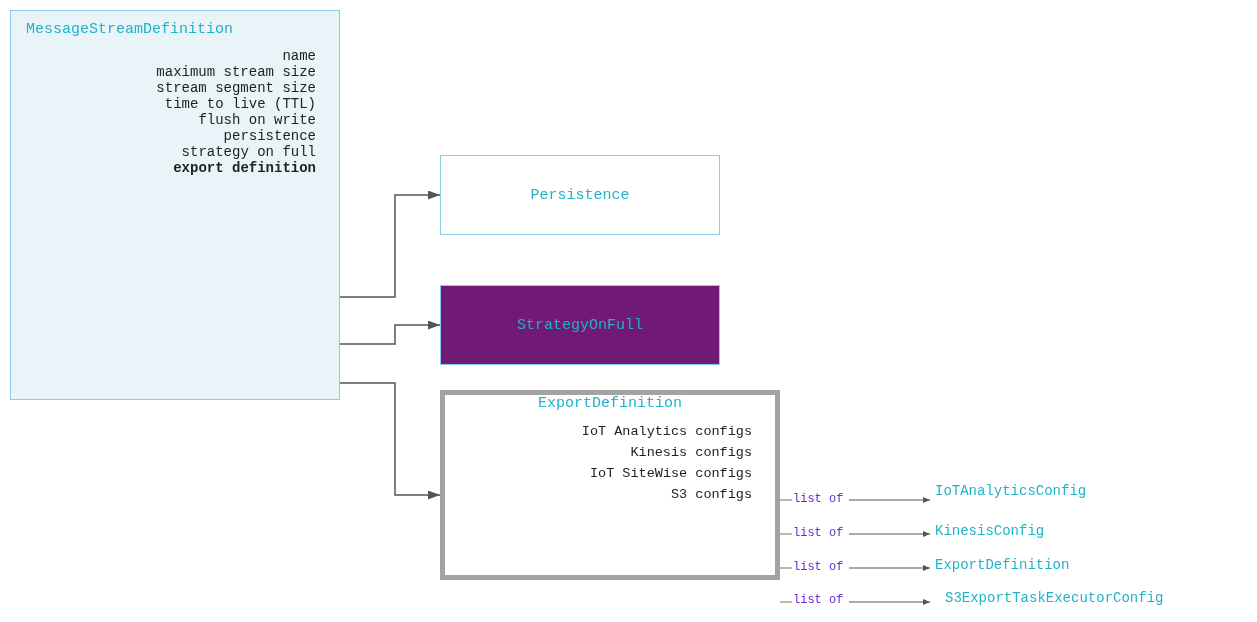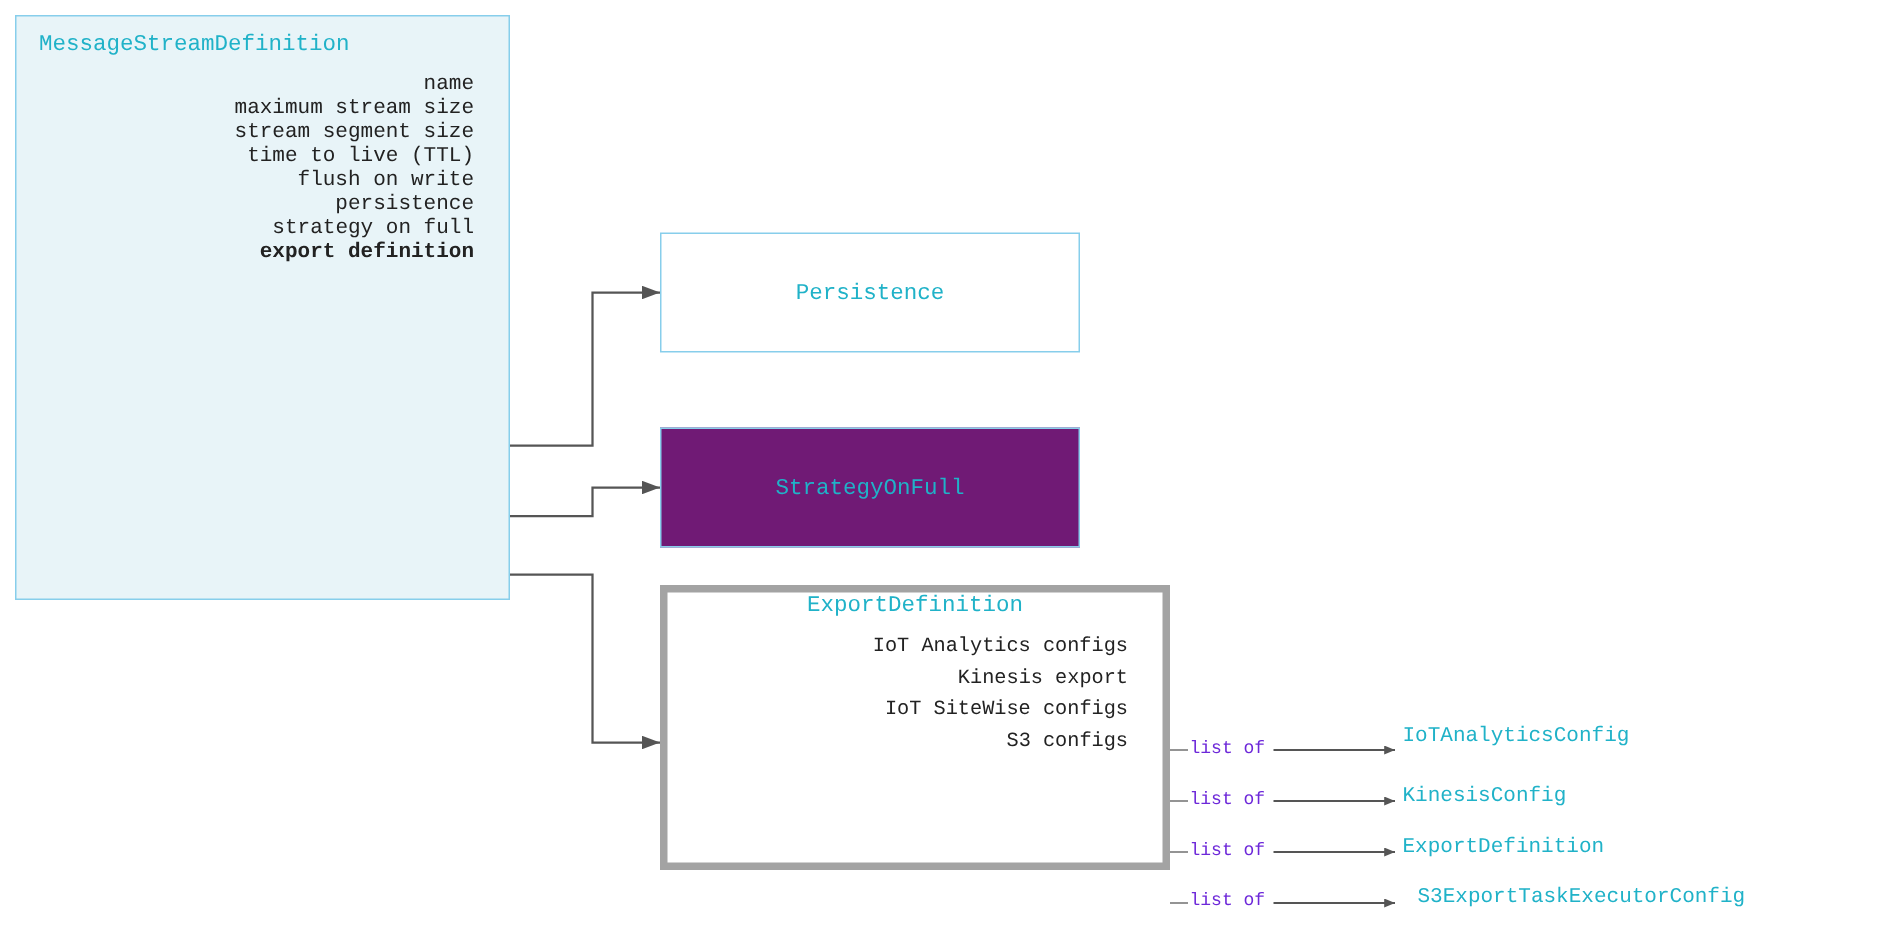--- a/index.html
+++ b/index.html
@@ -179,21 +179,21 @@
   </div>
 
   <div class="box-strategy">
     <span class="title">StrategyOnFull</span>
   </div>
 
   <div class="box-export">
     <div class="title">ExportDefinition</div>
     <div class="fields">
       <span class="field">IoT Analytics configs</span>
-      <span class="field">Kinesis export</span>
+      <span class="field">Kinesis configs</span>
       <span class="field">IoT SiteWise configs</span>
       <span class="field">S3 configs</span>
     </div>
   </div>
 
   <span class="linked-type" style="top:483px;left:935px;">IoTAnalyticsConfig</span>
   <span class="linked-type" style="top:523px;left:935px;">KinesisConfig</span>
   <span class="linked-type" style="top:557px;left:935px;">ExportDefinition</span>
   <span class="linked-type" style="top:590px;left:935px;margin-left:10px;">S3ExportTaskExecutorConfig</span>
 

